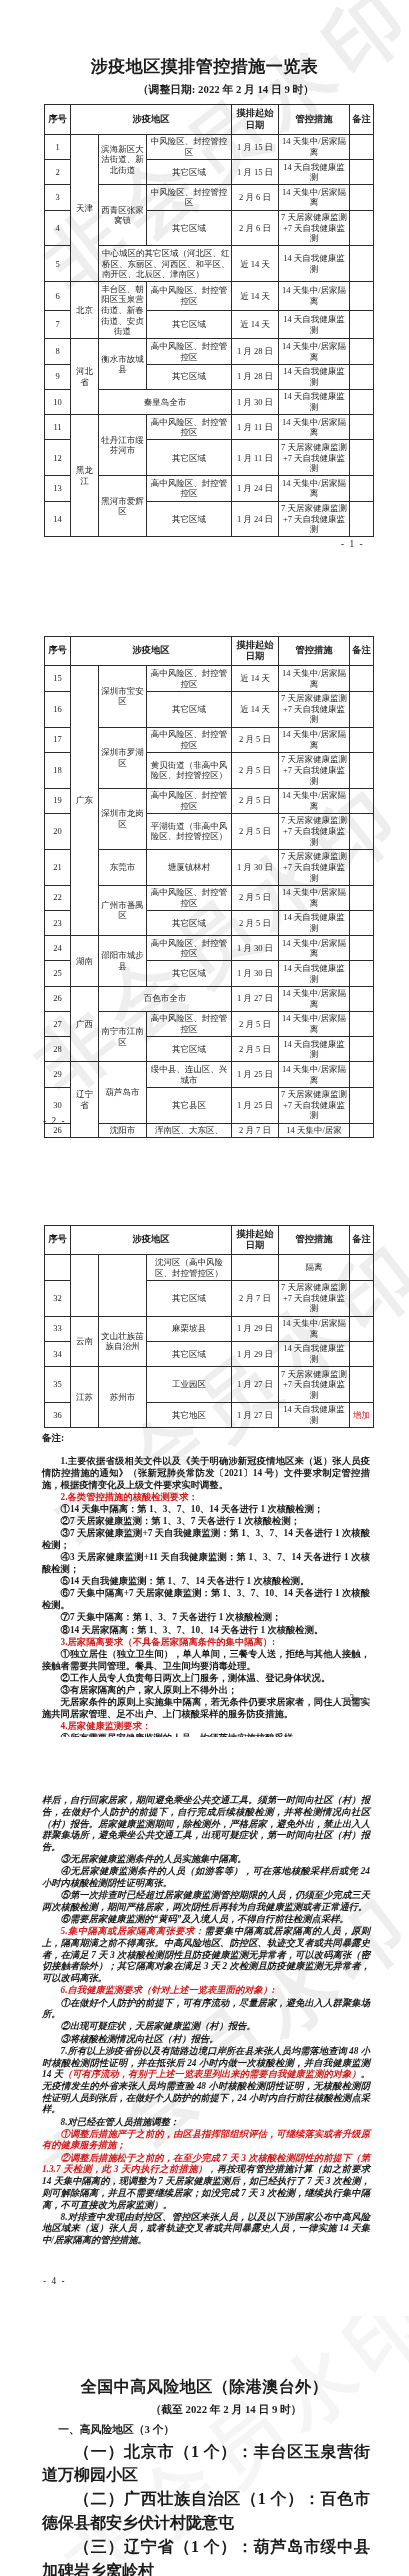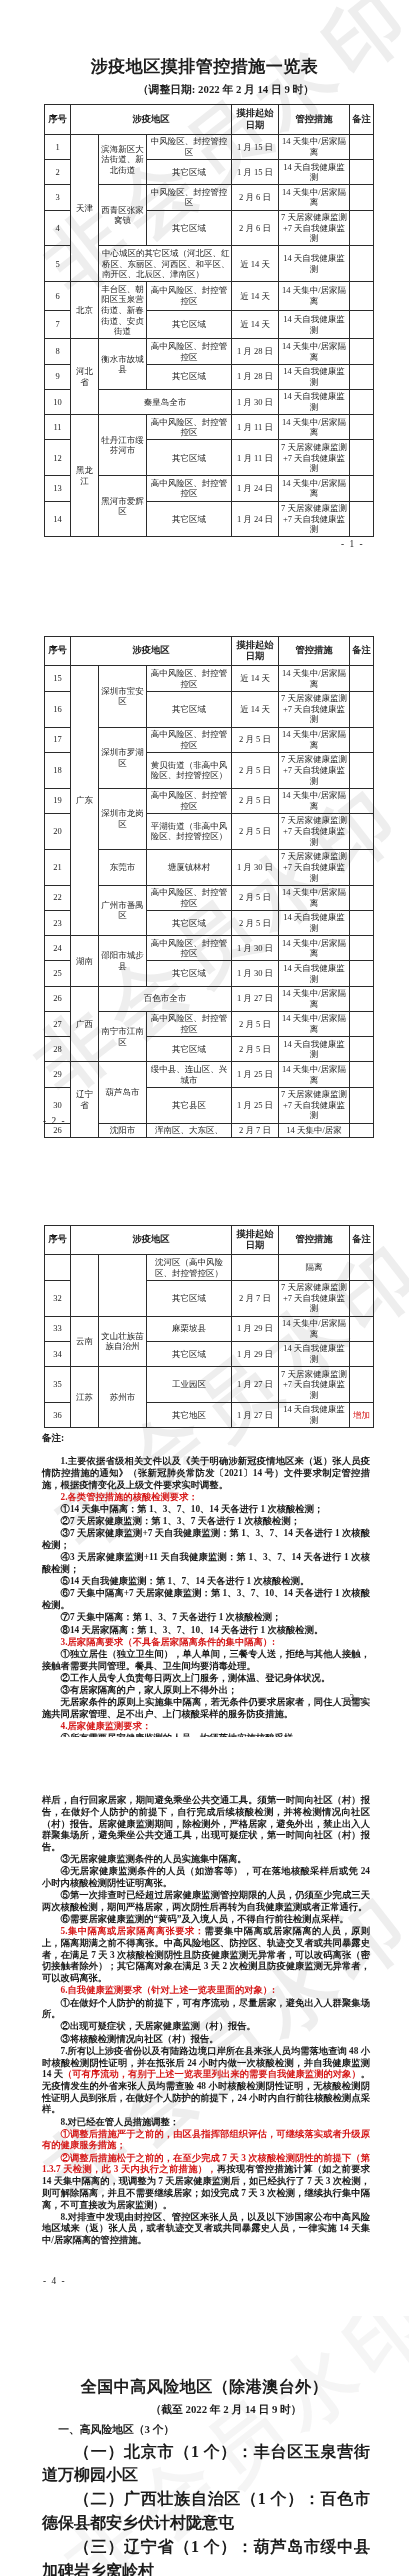--- a/index.html
+++ b/index.html
@@ -16,21 +16,21 @@
   .tw-p1{padding-top:7.2px;}
   .tw-p2{padding-top:57px;}
   .tw-p3{padding-top:67px;}
   table.ctl{border-collapse:collapse;margin-left:44px;width:329px;table-layout:fixed;background:transparent;}
   .ctl th,.ctl td{border:1px solid #2b2b2b;text-align:center;vertical-align:middle;
     padding:1.5px 1px;font-size:8.5px;line-height:1.25;word-break:break-all;}
   .ctl th{font-size:9.3px;font-weight:700;padding:2.6px 1px;}
   .ctl td.left{text-align:left;padding-left:3.1px;}
   .red{color:var(--red,#d61a1a);}
   .notes{margin:4.1px 39px 0 42px;position:relative;z-index:1;}
-  .nt-p4{padding-top:54px;}
+  .nt-p4{padding-top:54px;font-style:italic;}
   .para{font-size:9.3px;line-height:1.26;font-weight:600;text-align:justify;text-indent:2em;margin:0 0 0.5px 0;}
   .noindent{text-indent:0;}
   .notes-label{font-size:9.5px;font-weight:700;margin-bottom:11px;}
   .page-marker{position:absolute;font-size:9.3px;letter-spacing:1.5px;z-index:2;font-weight:400;}
   .pm-right{right:45px;}
   .pm-left{left:43px;}
   .risk{margin:0 39px 0 42px;position:relative;z-index:1;}
   .sec-heading{font-size:10.8px;font-weight:700;text-indent:1.5em;margin:5.2px 0 2.1px 0;line-height:1.4;}
   .risk .para{font-size:16px;line-height:1.45;font-weight:600;margin-bottom:1.5px;}
 </style>

